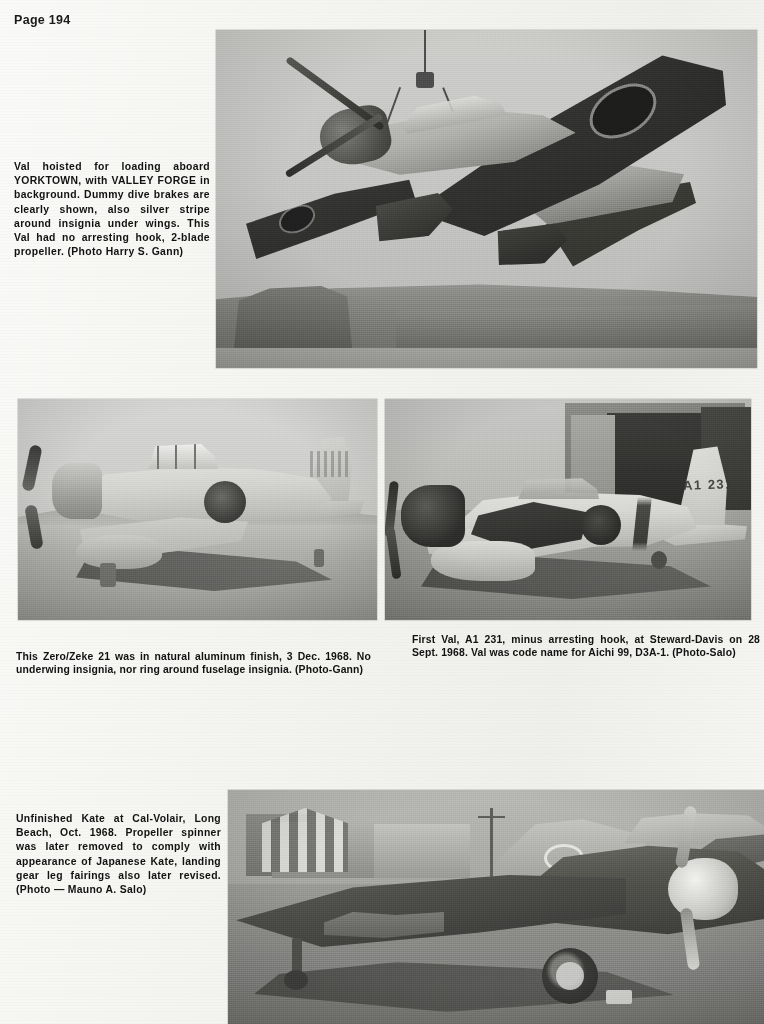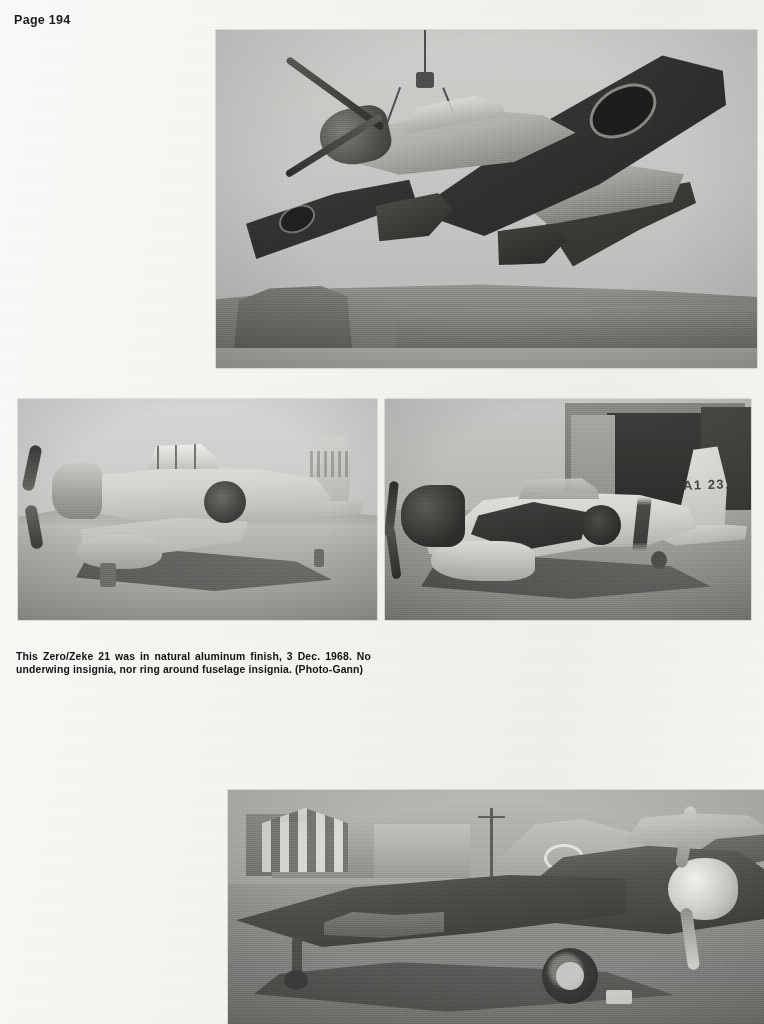--- a/index.html
+++ b/index.html
@@ -447,18 +447,21 @@
     <div class="ly" id="kate-gearleg"></div>
     <div class="ly" id="kate-gearwheel"></div>
     <div class="ly" id="kate-mainwheel"></div>
     <div class="ly" id="kate-mainwheel-hub"></div>
     <div class="ly" id="kate-chock"></div>
 
     <div class="grain"></div>
     <div class="vign"></div>
   </div>
 
+  <div class="caption" id="caption-1">Val hoisted for loading aboard YORKTOWN, with VALLEY FORGE in background. Dummy dive brakes are clearly shown, also silver stripe around insignia under wings. This Val had no arresting hook, 2-blade propeller. (Photo Harry S. Gann)</div>
 
   <div class="caption" id="caption-2">This Zero/Zeke 21 was in natural aluminum finish, 3 Dec. 1968. No underwing insignia, nor ring around fuselage insignia. (Photo-Gann)</div>
 
-
+  <div class="caption" id="caption-3">First Val, A1 231, minus arresting hook, at Steward-Davis on 28 Sept. 1968. Val was code name for Aichi 99, D3A-1. (Photo-Salo)</div>
+
+  <div class="caption" id="caption-4">Unfinished Kate at Cal-Volair, Long Beach, Oct. 1968. Propeller spinner was later removed to comply with appearance of Japanese Kate, landing gear leg fairings also later revised. (Photo — Mauno A. Salo)</div>
 
 </div>
 
 </body></html>

